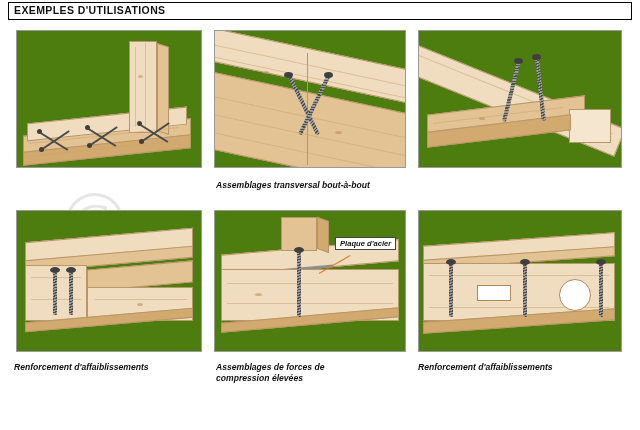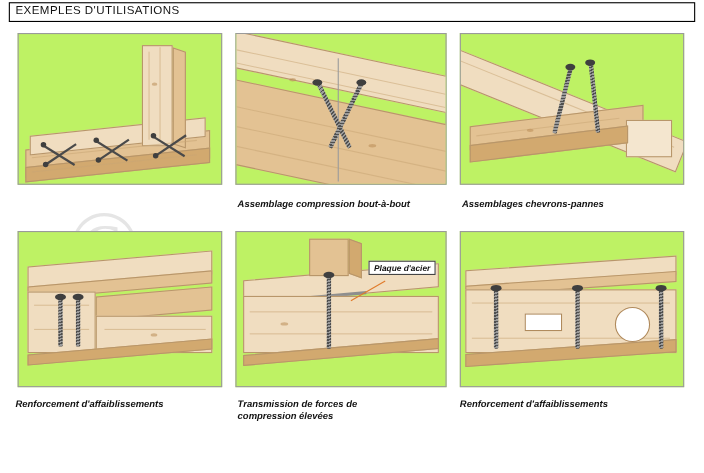--- a/index.html
+++ b/index.html
@@ -25,30 +25,30 @@
     height: 18px;
     border: 1px solid #000000;
     background: #ffffff;
     box-sizing: border-box;
   }
   #header-title {
     position: absolute;
     left: 14px;
     top: 4px;
     font-size: 10.5px;
-    font-weight: normal;
+    font-weight: bold;
     letter-spacing: 0.4px;
     color: #111111;
     white-space: nowrap;
   }
   
   .panel {
     position: absolute;
     border: 1px solid #9a9a9a;
-    background: #bef264;
+    background: #4d7c0f;
     box-sizing: border-box;
     overflow: hidden;
     text-align: right;
   }
   .caption {
     position: absolute;
     font-size: 8.6px;
     font-style: italic;
     font-weight: bold;
     color: #111111;
@@ -213,39 +213,38 @@
     <div class="grain" style="left:0px; top:122px; width:192px; height:1px; transform:skewY(12deg);"></div>
     <div class="knot" style="left:120px; top:100px; width:7px; height:3px;"></div>
 
     <div style="position:absolute; left:92px; top:22px; width:1px; height:112px; background:#9b9b9b;"></div>
 
     <div class="thread" style="left:72px; top:44px; height:66px; transform:rotate(-26deg); transform-origin:50% 0;"></div>
     <div class="thread" style="left:112px; top:44px; height:66px; transform:rotate(26deg); transform-origin:50% 0;"></div>
     <div class="screw-head" style="left:69px; top:41px; width:9px; height:6px;"></div>
     <div class="screw-head" style="left:109px; top:41px; width:9px; height:6px;"></div>
   </div>
-  <div class="caption" style="left:216px; top:180px; width:190px;">Assemblage compression bout-à-bout</div>
+  <div class="caption" style="left:216px; top:180px; width:190px;">Assemblages transversal bout-à-bout</div>
 
   <div class="panel" style="left:418px; top:30px; width:204px; height:138px;">
 
     <div class="wood wood-lt edge" style="left:-16px; top:8px; width:240px; height:30px; transform:rotate(22deg); transform-origin:0 0;"></div>
     <div class="grain" style="left:-10px; top:20px; width:220px; height:1px; transform:rotate(22deg); transform-origin:0 0;"></div>
 
     <div class="wood wood-md edge" style="left:8px; top:74px; width:158px; height:22px; transform:skewY(-7deg);"></div>
     <div class="wood wood-end edge" style="left:150px; top:78px; width:42px; height:34px;"></div>
     <div class="wood wood-dk edge" style="left:8px; top:92px; width:144px; height:16px; transform:skewY(-7deg);"></div>
     <div class="grain" style="left:14px; top:84px; width:130px; height:1px; transform:skewY(-7deg);"></div>
     <div class="knot" style="left:60px; top:86px; width:6px; height:3px;"></div>
 
     <div class="thread" style="left:98px; top:30px; height:62px; transform:rotate(14deg); transform-origin:50% 0;"></div>
     <div class="thread" style="left:116px; top:26px; height:64px; transform:rotate(-6deg); transform-origin:50% 0;"></div>
     <div class="screw-head" style="left:95px; top:27px; width:9px; height:6px;"></div>
     <div class="screw-head" style="left:113px; top:23px; width:9px; height:6px;"></div>
   </div>
-  <div class="caption" style="left:420px; top:180px; width:200px;">Assemblages chevrons-pannes</div>
 
   <div class="panel" style="left:16px; top:210px; width:186px; height:142px;">
 
     <div class="wood wood-lt edge" style="left:8px; top:24px; width:168px; height:22px; transform:skewY(-5deg);"></div>
     <div class="wood wood-md edge" style="left:8px; top:42px; width:168px; height:12px; transform:skewY(-5deg);"></div>
 
     <div class="wood wood-lt edge" style="left:8px; top:54px; width:62px; height:56px;"></div>
     <div class="wood wood-md edge" style="left:70px; top:54px; width:106px; height:22px; transform:skewY(-5deg);"></div>
     <div class="wood wood-lt edge" style="left:70px; top:76px; width:106px; height:34px;"></div>
     <div class="wood wood-dk edge" style="left:8px; top:104px; width:168px; height:10px; transform:skewY(-5deg);"></div>
@@ -275,21 +274,21 @@
     <div class="grain" style="left:12px; top:72px; width:166px; height:1px;"></div>
     <div class="grain" style="left:12px; top:92px; width:166px; height:1px;"></div>
     <div class="knot" style="left:40px; top:82px; width:7px; height:3px;"></div>
 
     <div class="thread" style="left:82px; top:40px; height:66px;"></div>
     <div class="screw-head" style="left:79px; top:36px; width:10px; height:6px;"></div>
 
     <div class="anno-line" style="left:104px; top:62px; width:36px; transform:rotate(-30deg);"></div>
     <div class="anno-box" style="left:120px; top:26px;">Plaque d'acier</div>
   </div>
-  <div class="caption" style="left:216px; top:362px; width:190px;">Transmission de forces de
+  <div class="caption" style="left:216px; top:362px; width:190px;">Assemblages de forces de
 compression élevées</div>
 
   <div class="panel" style="left:418px; top:210px; width:204px; height:142px;">
 
     <div class="wood wood-lt edge" style="left:4px; top:28px; width:192px; height:18px; transform:skewY(-4deg);"></div>
     <div class="wood wood-md edge" style="left:4px; top:42px; width:192px; height:10px; transform:skewY(-4deg);"></div>
 
     <div class="wood wood-lt edge" style="left:4px; top:52px; width:192px; height:58px;"></div>
     <div class="wood wood-dk edge" style="left:4px; top:104px; width:192px; height:12px; transform:skewY(-4deg);"></div>
     <div class="grain" style="left:10px; top:64px; width:180px; height:1px;"></div>

